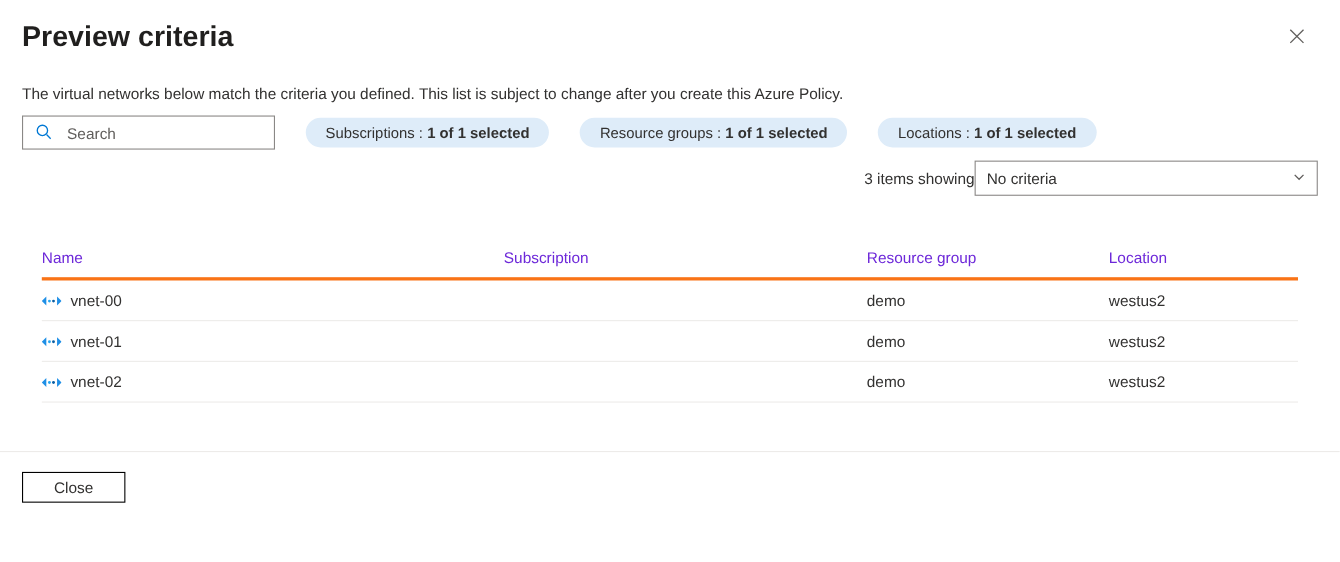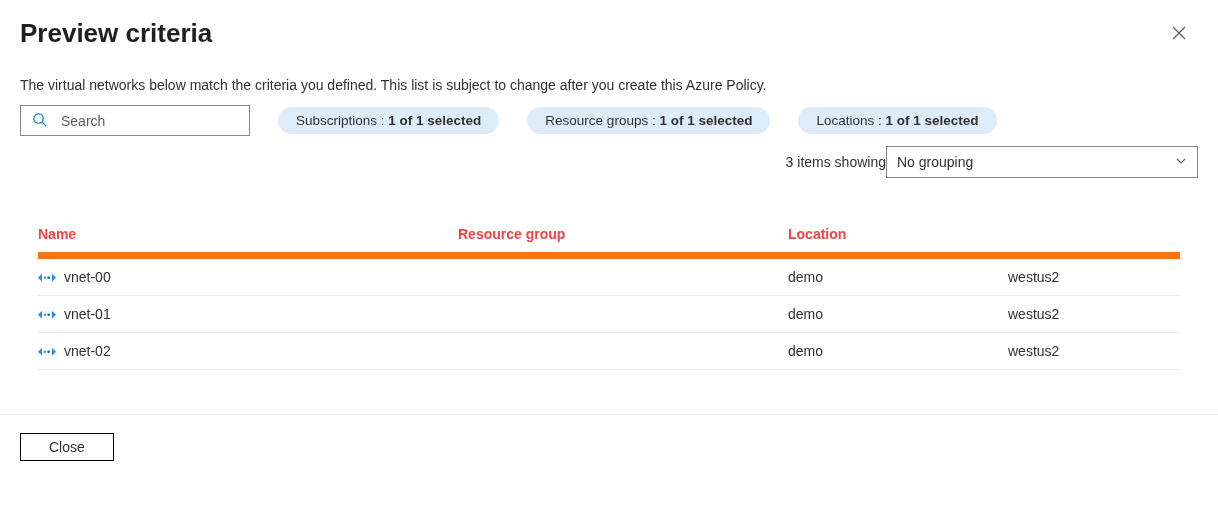--- a/index.html
+++ b/index.html
@@ -102,25 +102,25 @@
       transform: translateY(-50%);
       color: #605e5c;
     }
     .table { width: 100%; padding: 0 18px; margin-bottom: 18px; }
     .thead, .trow {
       display: grid;
       grid-template-columns: 420px 330px 220px 1fr;
       align-items: center;
     }
     .thead {
-      font-weight: 700;
-      font-size: 14px;
-      color: #ef4444;
+      font-weight: 400;
+      font-size: 14px;
+      color: #6d28d9;
       padding: 10px 0;
-      border-bottom: 7px solid #f97316;
+      border-bottom: 3px solid #f97316;
     }
     .trow {
       padding: 10px 0;
       border-bottom: 1px solid #edebe9;
       font-size: 14px;
     }
     .name-cell { display: flex; align-items: center; gap: 8px; }
     .vnet-icon { width: 18px; height: 14px; flex-shrink: 0; }
     .footer {
       border-top: 1px solid #edebe9;
@@ -172,32 +172,33 @@
       <span>Resource groups : </span><b>1 of 1 selected</b>
     </button>
     <button class="pill">
       <span>Locations : </span><b>1 of 1 selected</b>
     </button>
   </div>
 
   <div class="meta-row">
     <div class="count-label">3 items showing</div>
     <div class="grouping-select">
-      <span>No grouping</span>
+      <span>No criteria</span>
       <span class="chev">
         <svg width="12" height="12" viewBox="0 0 12 12" fill="none" stroke="currentColor" stroke-width="1.2">
           <polyline points="2,4 6,8 10,4"></polyline>
         </svg>
       </span>
     </div>
   </div>
 
   <div class="table">
     <div class="thead">
       <div>Name</div>
+      <div>Subscription</div>
       <div>Resource group</div>
       <div>Location</div>
     </div>
 
     <div id="rows-container">
   <div class="trow">
     <div class="name-cell">
       <span class="vnet-icon">
         <svg viewBox="0 0 22 14">
           <polygon points="0,7 5,2 5,12" fill="#1f8fe6"></polygon>

